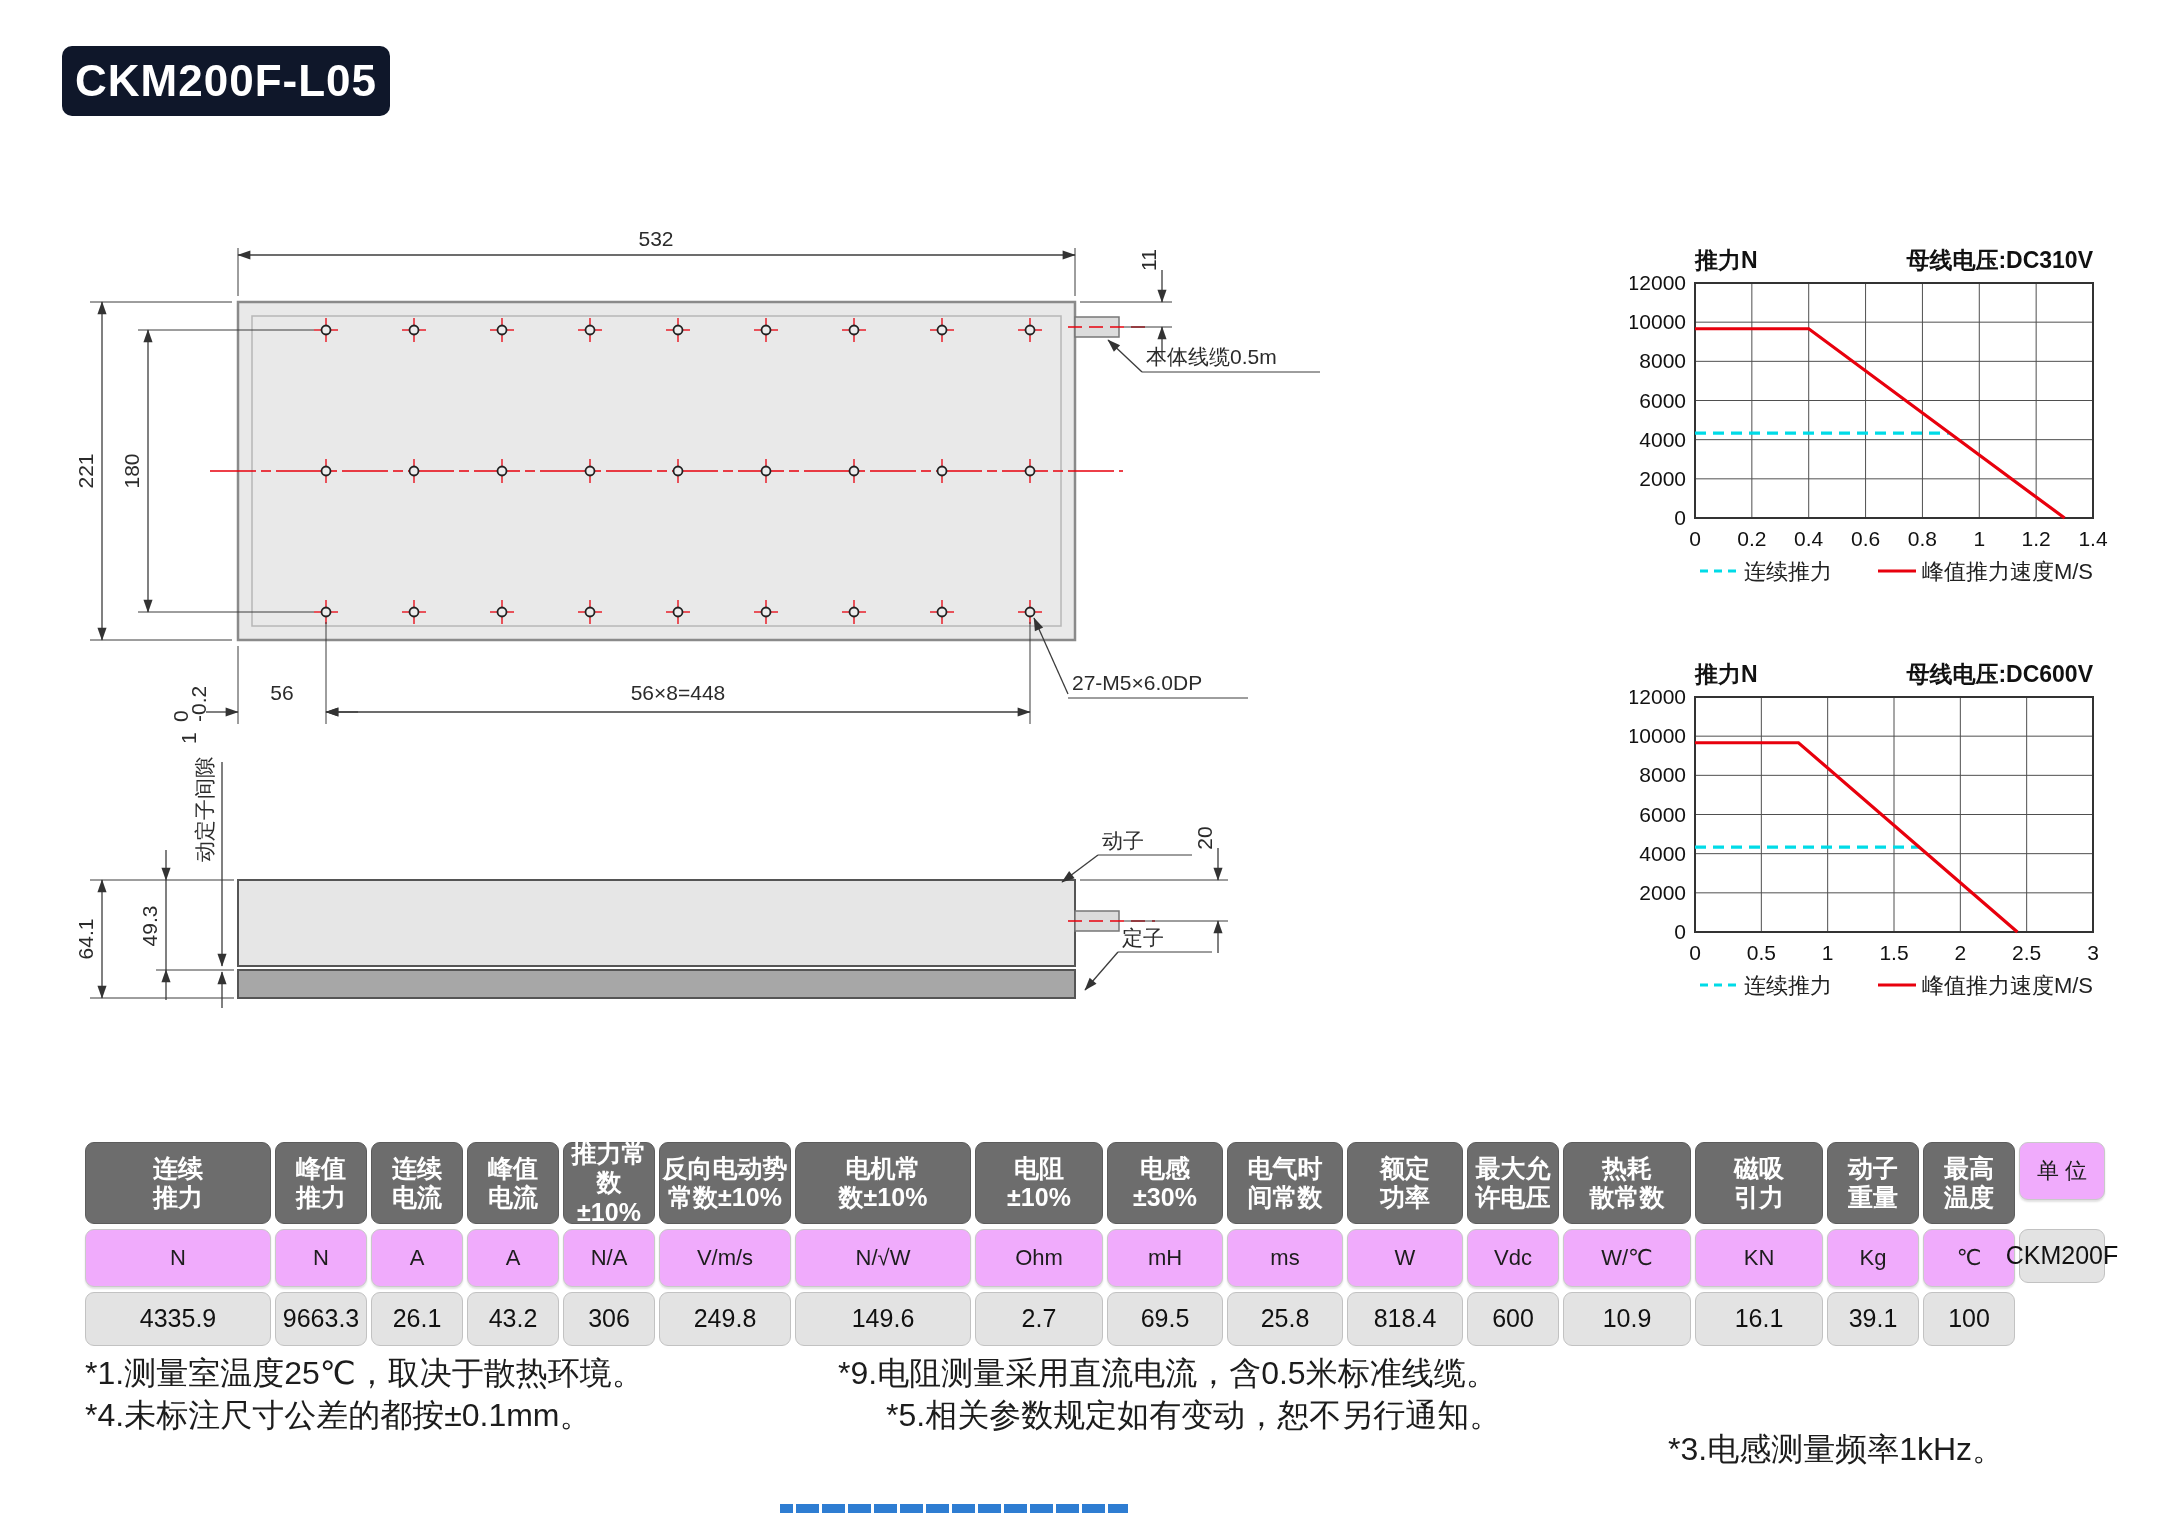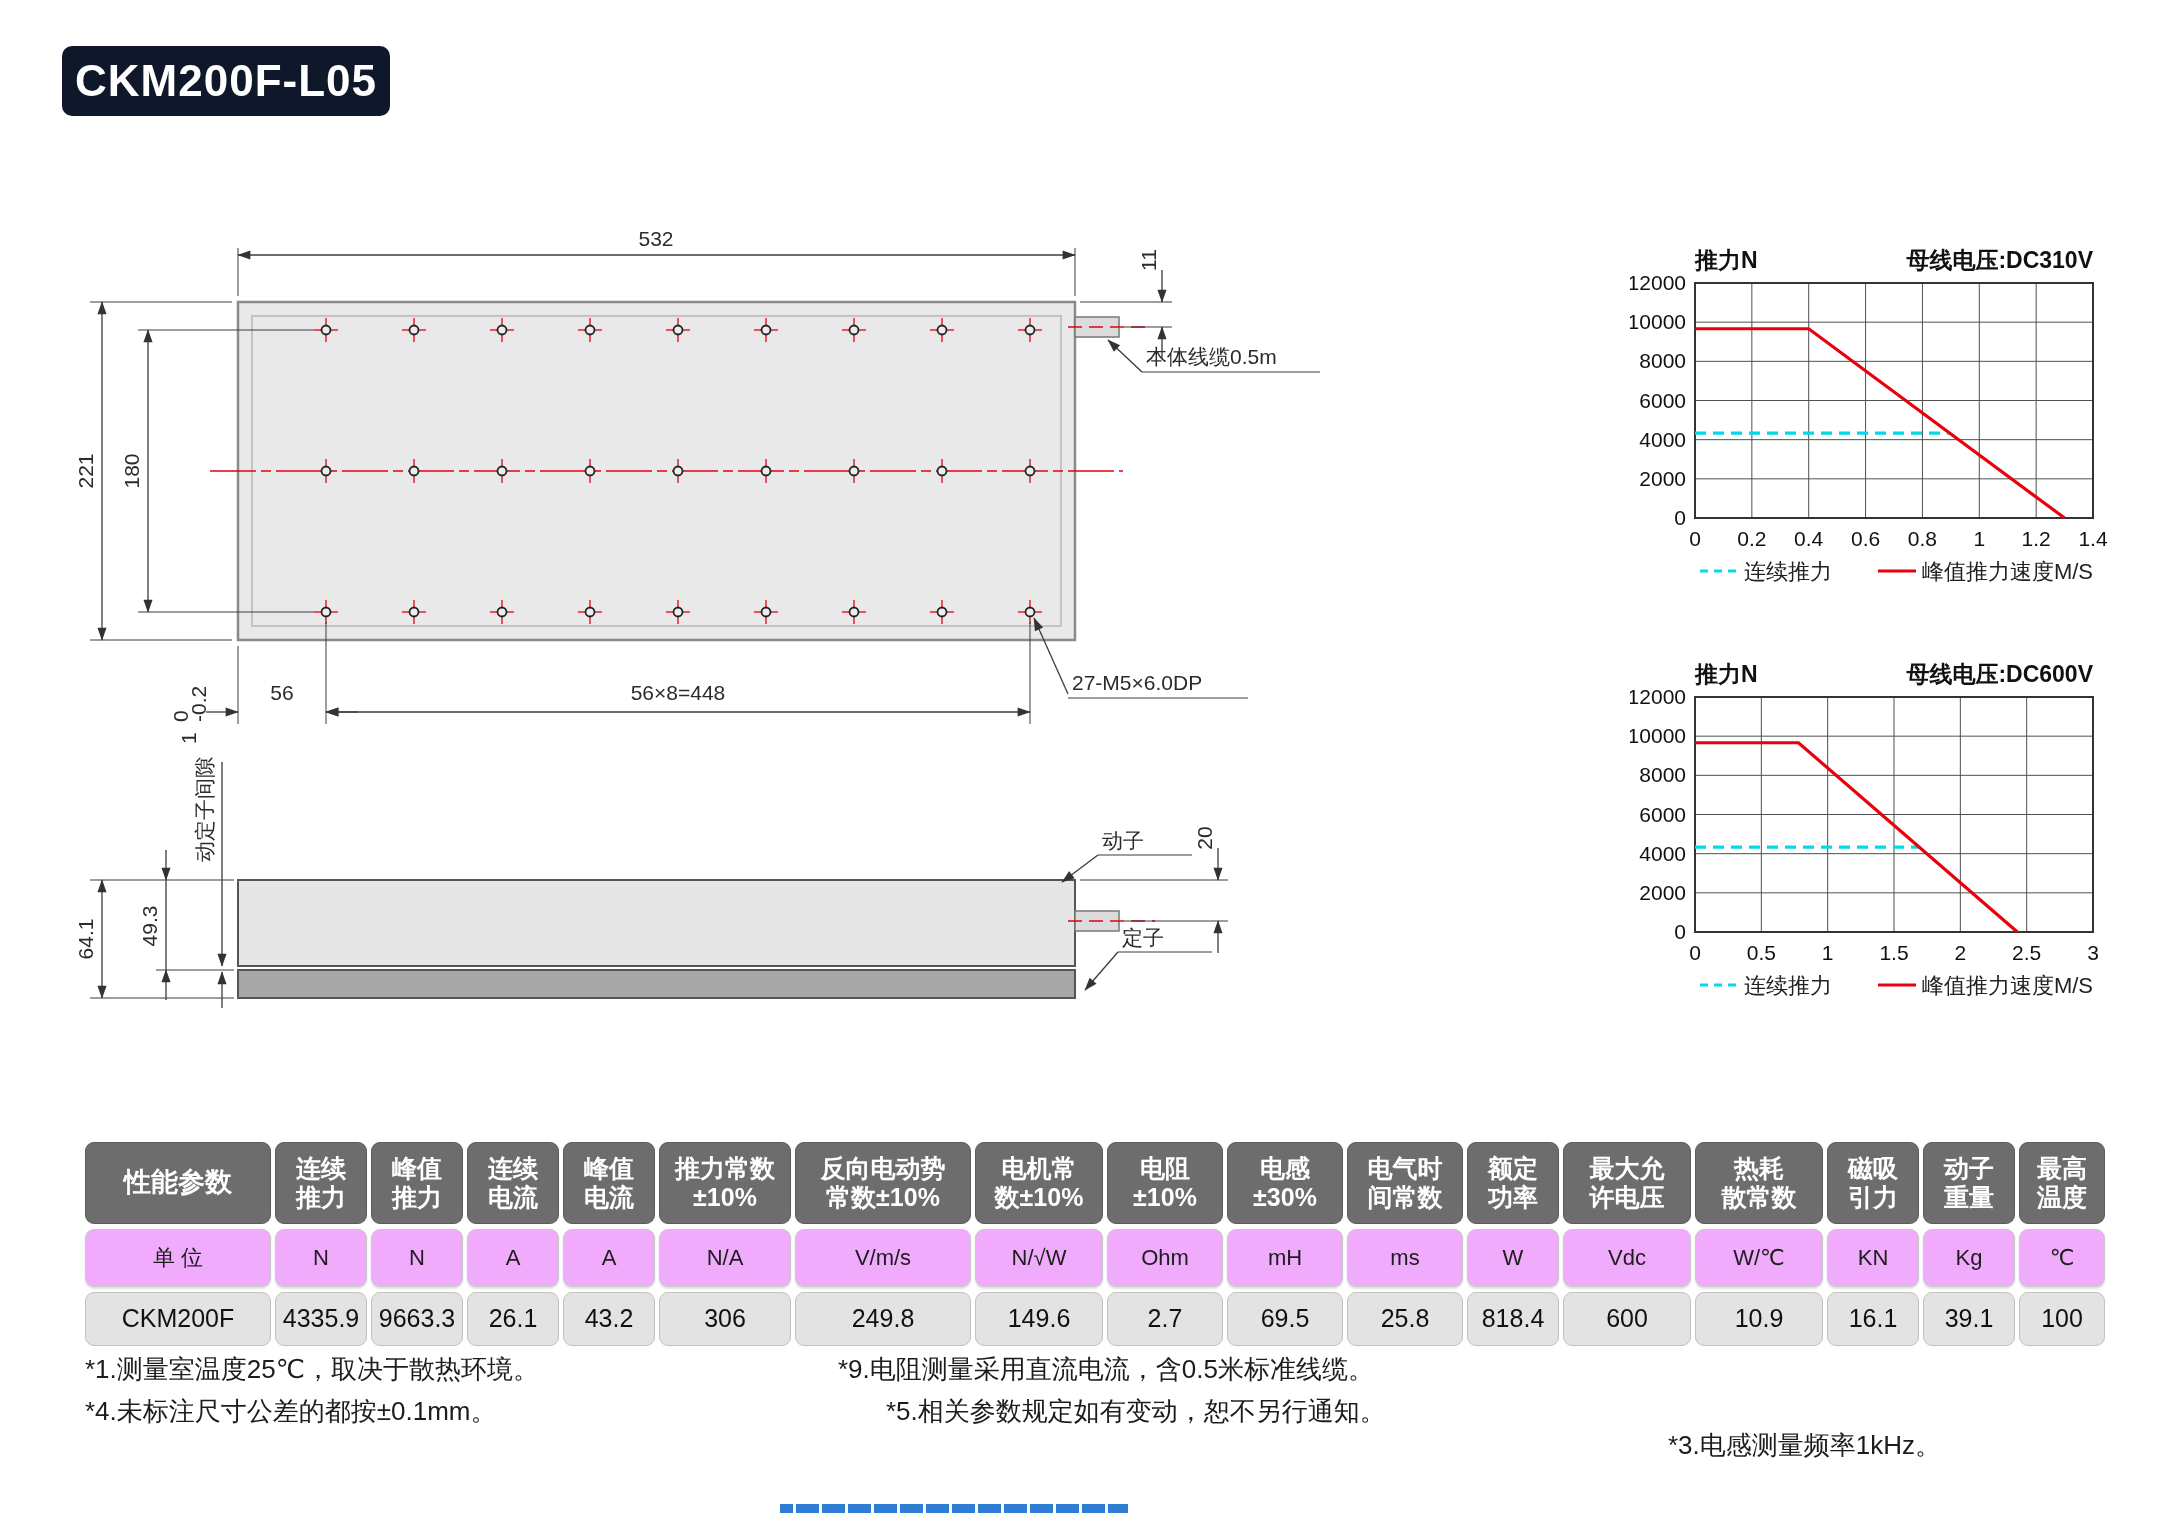--- a/index.html
+++ b/index.html
@@ -29,21 +29,21 @@
     grid-template-columns:186px 92px 92px 92px 92px 132px 176px 128px 116px 116px 116px 92px 128px 128px 92px 92px 86px;
     grid-auto-rows:auto;column-gap:4px;row-gap:5px;}
   .tcell{border-radius:9px;display:flex;align-items:center;justify-content:center;
          text-align:center;white-space:pre-line;line-height:1.18;}
   .thead{height:80px;background:#6d6d6d;color:#fff;font-size:25px;font-weight:bold;border:1px solid #5c5c5c;}
   .thead.first{font-size:27px;}
   .tunit{height:56px;background:#f0abfc;color:#1d1d1d;font-size:22px;border:1px solid #c9c9c9;
          box-shadow:0 2px 2px rgba(0,0,0,0.12);}
   .tval{height:52px;background:#e3e3e3;color:#111;font-size:25px;border:1px solid #c2c2c2;}
   
-  .note{position:absolute;font-size:26px;color:#1c1c1c;}
+  .note{position:absolute;font-size:32px;color:#1c1c1c;}
   
   .footbar{position:absolute;left:780px;top:1504px;width:348px;height:9px;
     background:repeating-linear-gradient(90deg,#2e7dd2 0 13px,#ffffff 13px 16px,#2e7dd2 16px 26px);}
 </style>
 </head>
 <body>
 
 <div id="page">
 
   <div class="badge">CKM200F-L05</div>
@@ -295,21 +295,20 @@
       <polyline points="65,195.08666666666664 289.2066666666667,195.08666666666664" fill="none" stroke="#00dbe7" stroke-width="3.2" stroke-dasharray="11 7"></polyline>
       <polyline points="65,90.76624999999999 168.48000000000002,90.76624999999999 387.38,280" fill="none" stroke="#e8000d" stroke-width="3.2"></polyline>
       <line x1="70" y1="333" x2="108" y2="333" stroke="#00dbe7" stroke-width="3.2" stroke-dasharray="8 6"></line>
       <text x="114" y="341" class="clegend">连续推力</text>
       <line x1="248" y1="333" x2="286" y2="333" stroke="#e8000d" stroke-width="3.2"></line>
       <text x="292" y="341" class="clegend">峰值推力</text>
       <text x="463" y="341" class="clegend" text-anchor="end">速度M/S</text>
     </svg>
 
   <div id="param-table">
-      <div class="tcell thead first">性能参数</div>
       <div class="tcell thead">连续
 推力</div>
       <div class="tcell thead">峰值
 推力</div>
       <div class="tcell thead">连续
 电流</div>
       <div class="tcell thead">峰值
 电流</div>
       <div class="tcell thead">推力常数
 ±10%</div>

